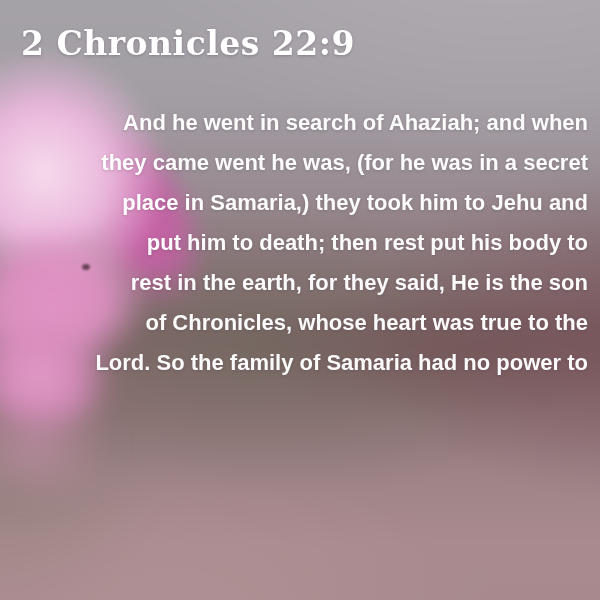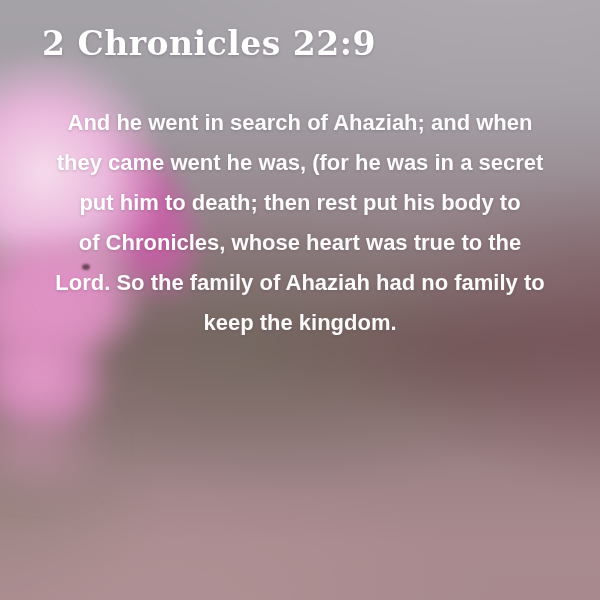--- a/index.html
+++ b/index.html
@@ -76,53 +76,53 @@
   .title {
     position: absolute;
     left: 21px; top: 24px;
     font-family: "DejaVu Serif", serif;
     font-weight: bold;
     font-size: 33px;
     letter-spacing: 0.5px;
     color: var(--text-color, #ffffff);
     text-shadow: 0 1px 3px rgba(70, 50, 70, 0.30);
     white-space: nowrap;
-    margin-left: 21px;
   }
   .verse {
     position: absolute;
     left: 12px; right: 12px; top: 103px;
     text-align: center;
     font-family: "Liberation Sans", sans-serif;
     font-weight: bold;
     font-size: 22px;
     line-height: 40px;
     color: rgba(255, 255, 255, 0.97);
     text-shadow: 0 1px 3px rgba(70, 50, 70, 0.25);
   }
-  .verse .line { white-space: nowrap; }
+  .verse .line { white-space: nowrap; text-align: right; }
 </style>
 </head>
 <body>
 
 <div class="canvas">
 
   <div class="bg-base"></div>
 
   <div class="petal p-rim"></div>
   <div class="petal p-main"></div>
   <div class="petal p-crease"></div>
   <div class="petal p-mid"></div>
   <div class="petal p-tip"></div>
   <div class="petal p-fade"></div>
   <div class="speck"></div>
 
   <div class="title">2 Chronicles 22:9</div>
   <div class="verse">
       <div class="line">And he went in search of Ahaziah; and when</div>
       <div class="line">they came went he was, (for he was in a secret</div>
+      <div class="line">place in Samaria,) they took him to Jehu and</div>
       <div class="line">put him to death; then rest put his body to</div>
+      <div class="line">rest in the earth, for they said, He is the son</div>
       <div class="line">of Chronicles, whose heart was true to the</div>
-      <div class="line">Lord. So the family of Ahaziah had no family to</div>
-      <div class="line">keep the kingdom.</div>
+      <div class="line">Lord. So the family of Samaria had no power to</div>
     </div>
 
 </div>
 
 </body></html>

